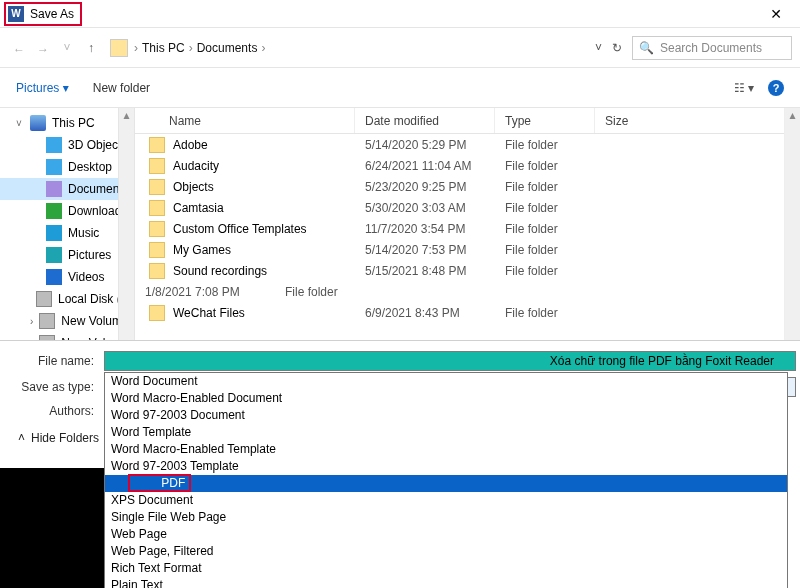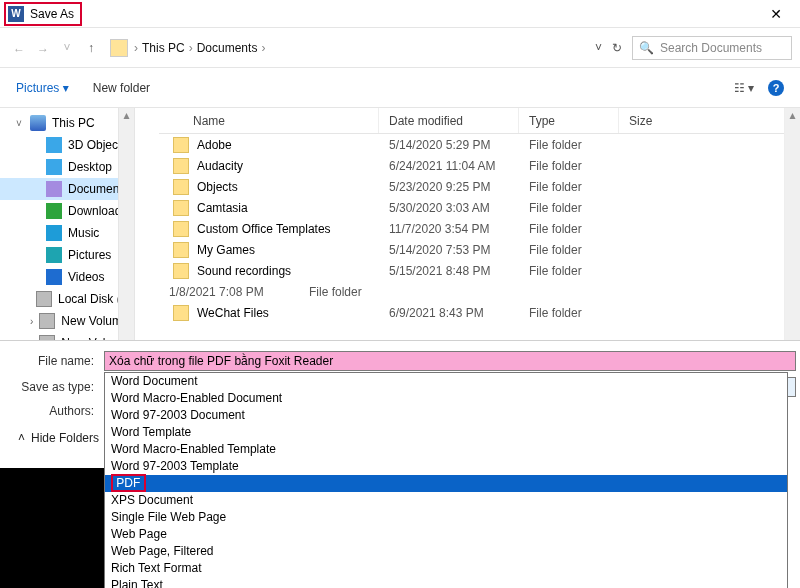--- a/index.html
+++ b/index.html
@@ -31,44 +31,44 @@
   .generic-icon { background:#3aa7e8; }
   .folder-icon { background:#ffe08a; border:1px solid #e0c060; }
   .doc-icon { background:#a48be0; }
   .dl-icon { background:#2ea43c; }
   .music-icon { background:#1e9cd8; }
   .pic-icon { background:#1ea4b0; }
   .vid-icon { background:#1e6cd0; }
   .disk-icon { background:#bcbcbc; border:1px solid #888;}
   .tri { font-size:10px; color:#666; width:10px; text-align:center;}
   .side-scroll { position:absolute; right:0; top:0; width:16px; height:100%; background:#f0f0f0; border-left:1px solid #e5e5e5;}
-  .main { flex:1; position:relative; overflow:hidden;padding-left:24px;}
+  .main { flex:1; position:relative; overflow:hidden;}
   .cols { display:flex; height:26px; border-bottom:1px solid #e5e5e5; color:#444; }
   .col { padding:6px 10px; border-right:1px solid #eee;}
   .col.name { width:220px; padding-left:34px;}
   .col.date { width:140px;}
   .col.type { width:100px;}
   .col.size { flex:1;}
   .rows { }
   .row { display:flex; height:21px; align-items:center; }
   .cell { padding:0 10px; white-space:nowrap; overflow:hidden; }
   .cell.name { width:220px; display:flex; align-items:center; gap:8px; padding-left:14px;}
   .cell.date { width:140px; color:#555;}
   .cell.type { width:100px; color:#555;}
   .main-scroll { position:absolute; right:0; top:0; width:16px; height:100%; background:#f0f0f0; border-left:1px solid #eee;}
   .bottom { border-top:1px solid #d0d0d0; padding:6px 0 0 0;}
   .formrow { display:flex; align-items:center; height:24px; margin:2px 4px 0 12px;}
   .formrow label { width:92px; text-align:right; padding-right:10px; color:#333;}
-  .formrow .textbox { flex:1; height:20px; border:1px solid #7a7a7a; background:#f9a8d4; padding:2px 4px; font-size:12px; display:flex; align-items:center;}
+  .formrow .textbox { flex:1; height:20px; border:1px solid #7a7a7a; background:#14b8a6; padding:2px 21px; font-size:12px; display:flex; align-items:center;justify-content:flex-end;}
   .formrow .combo { flex:1; height:20px; border:1px solid #7a7a7a; background:#e6f1fb; padding:2px 6px; font-size:12px; display:flex; align-items:center;}
   .hide-folders { display:flex; align-items:center; padding:10px 18px; color:#222; gap:6px;}
   .dropdown { position:absolute; left:104px; top:372px; width:684px; background:#fff; border:1px solid #767676; z-index:50; font-size:12px;}
   .dd-item { padding:1px 6px; line-height:15px;}
   .dd-item.sel { background:#0a63c7; color:#fff; }
-  .dd-highlight { border:2px solid #d8002f; margin:0 8px 0 0;}
+  .dd-highlight { border:2px solid #d8002f; margin:0 8px 0 17px;padding-left:28px;}
   .black-fill { position:absolute; left:0; top:468px; width:104px; height:120px; background:#000;}
 </style>
 </head>
 <body>
 
 <div class="window">
 
   <div class="titlebar">
     <div class="title-left">
       <div class="word-icon">W</div>

